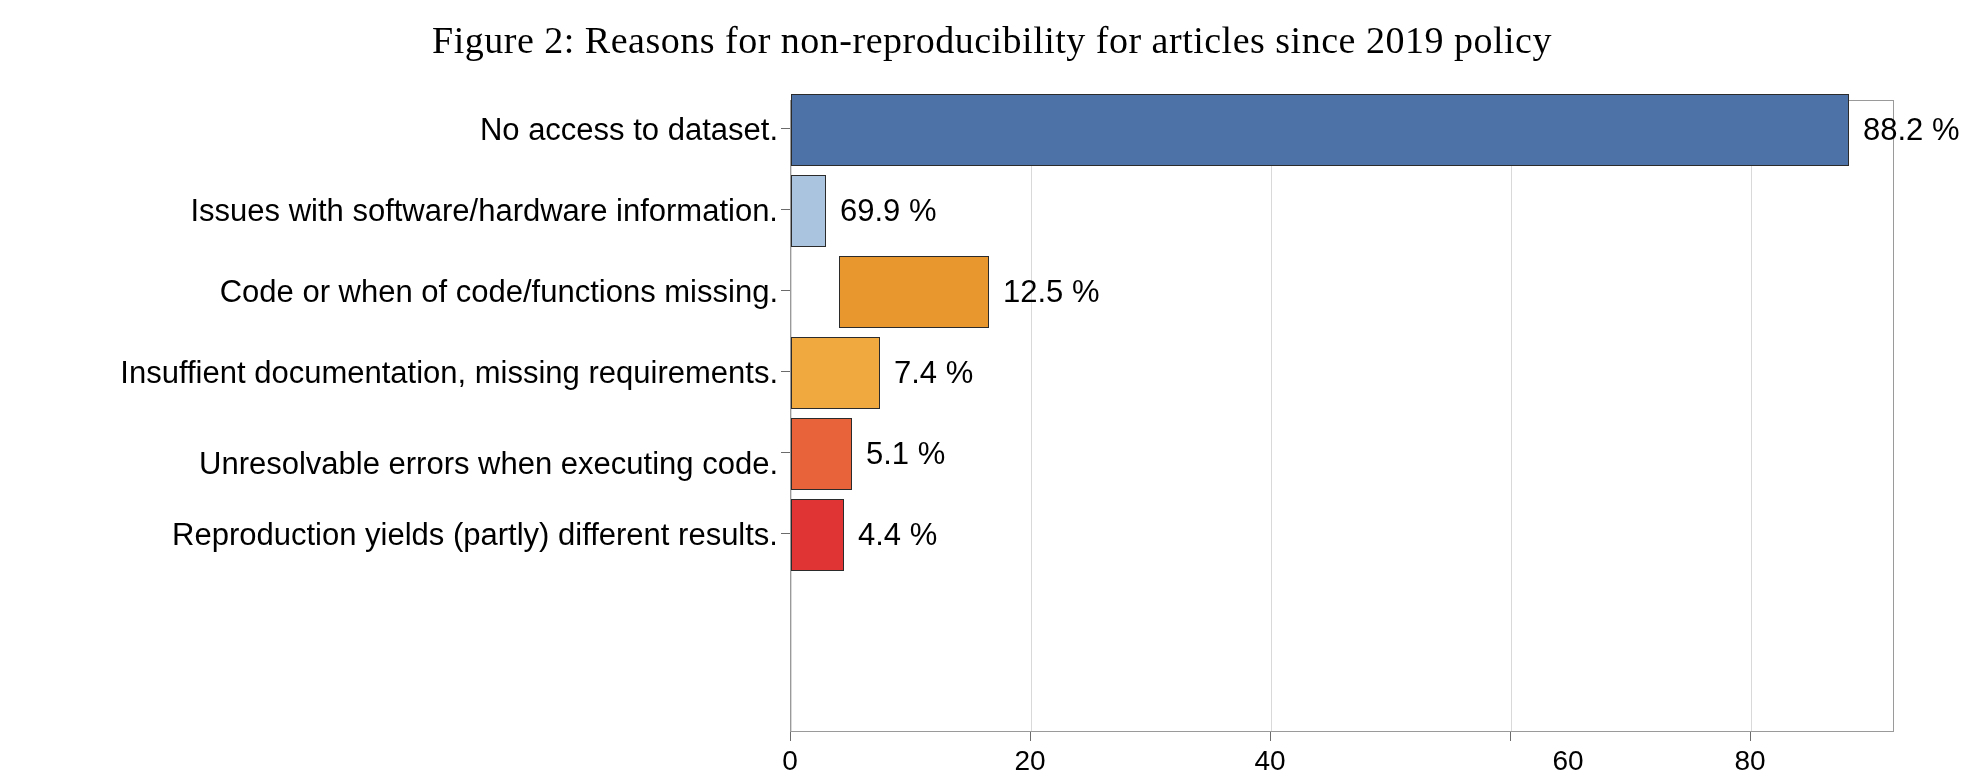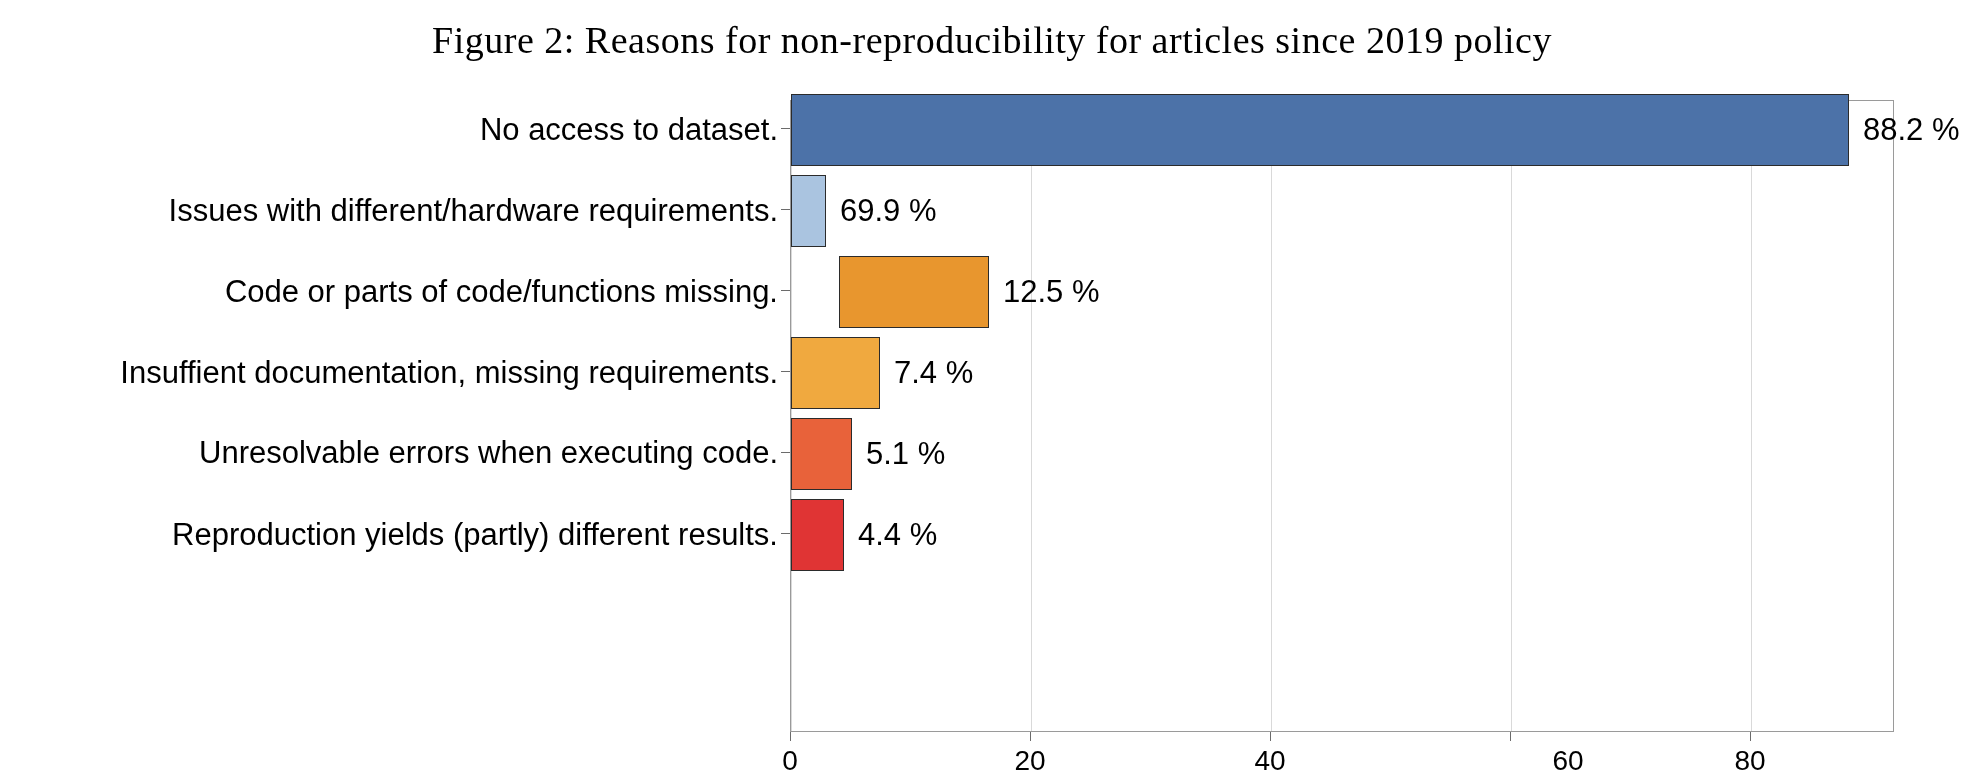--- a/index.html
+++ b/index.html
@@ -101,24 +101,24 @@
   }
 </style>
 </head>
 <body>
 
 <div id="figure">
 
   <div id="fig-title">Figure 2: Reasons for non-reproducibility for articles since 2019 policy</div>
 
   <div class="cat-label" style="top:112px;">No access to dataset.</div>
-  <div class="cat-label" style="top:193px;">Issues with different/hardware requirements.</div>
-  <div class="cat-label" style="top:274px;">Code or parts of code/functions missing.</div>
+  <div class="cat-label" style="top:193px;">Issues with software/hardware information.</div>
+  <div class="cat-label" style="top:274px;">Code or when of code/functions missing.</div>
   <div class="cat-label" style="top:355px;">Insuffient documentation, missing requirements.</div>
-  <div class="cat-label" style="top:435px;margin-left:36px;">Unresolvable errors when executing code.</div>
+  <div class="cat-label" style="top:446px;margin-left:36px;">Unresolvable errors when executing code.</div>
   <div class="cat-label" style="top:517px;">Reproduction yields (partly) different results.</div>
 
   <div class="ytick" style="top:128px;"></div>
   <div class="ytick" style="top:209px;"></div>
   <div class="ytick" style="top:290px;"></div>
   <div class="ytick" style="top:371px;"></div>
   <div class="ytick" style="top:452px;"></div>
   <div class="ytick" style="top:533px;"></div>
 
   <div id="plot-area">

